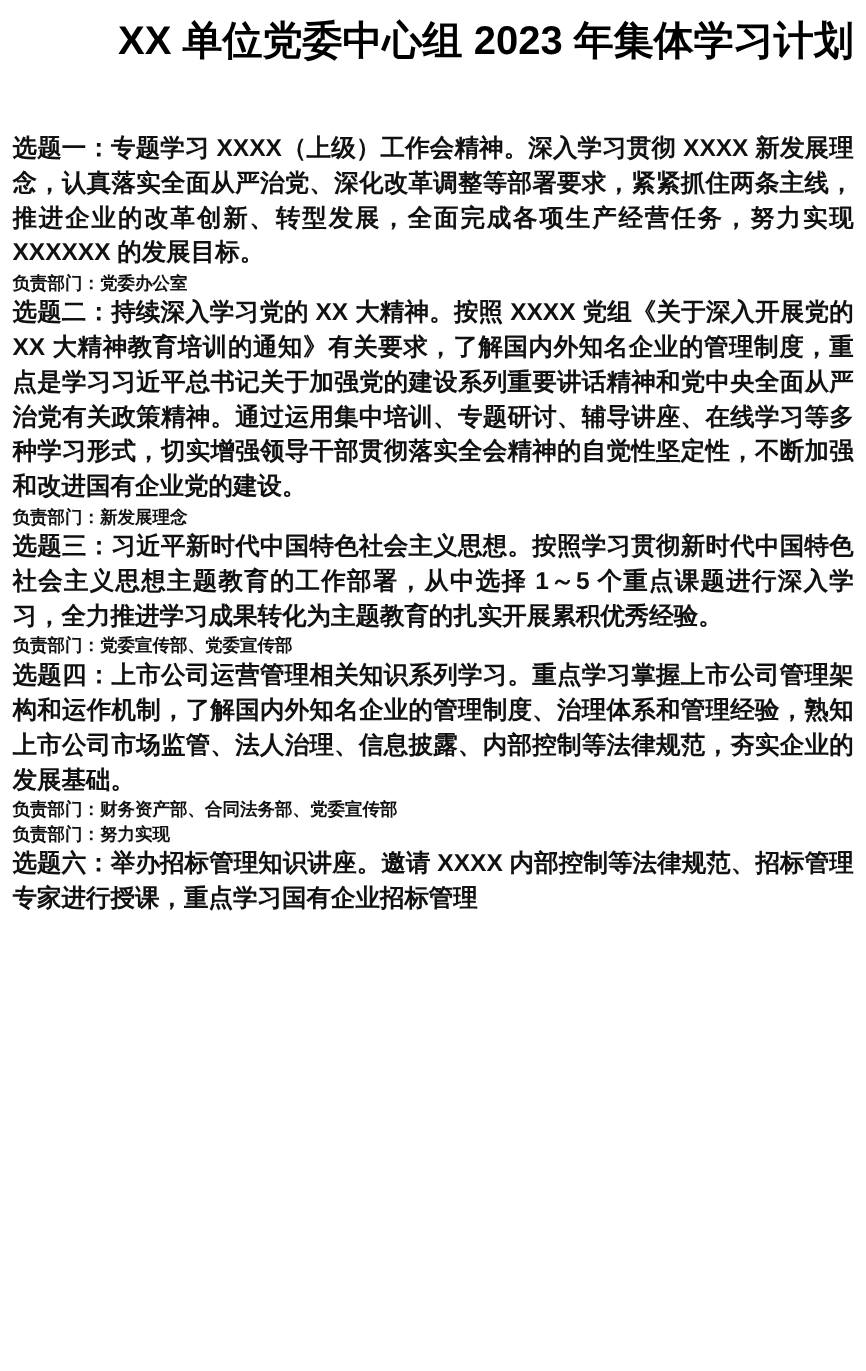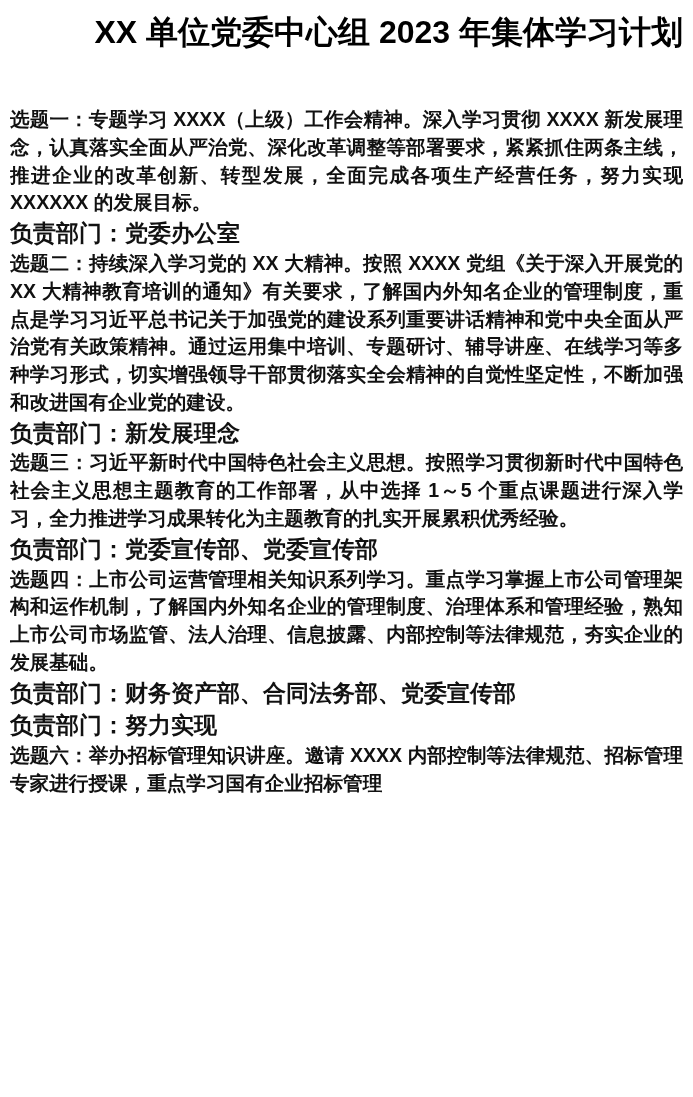--- a/index.html
+++ b/index.html
@@ -39,21 +39,21 @@
     text-justify: inter-ideograph;
     color: #111111;
     margin: 0;
   }
   .topic-para {
     margin: 0 0 0 0;
     text-indent: 0;
   }
   .dept-line {
     margin: 0 0 0 0;
-    font-size: 23px;
+    font-size: 14px;
     font-weight: bold;
     line-height: 1.42;
     color: #111111;
   }
   .clip {
     position: absolute;
     left: 10px;
     right: 10px;
     top: 62px;
     bottom: 0;

